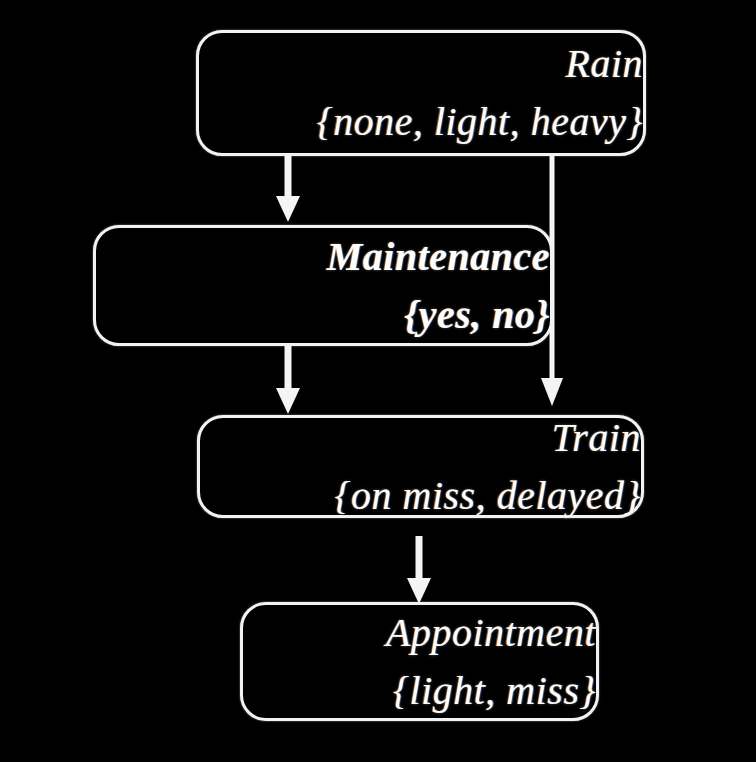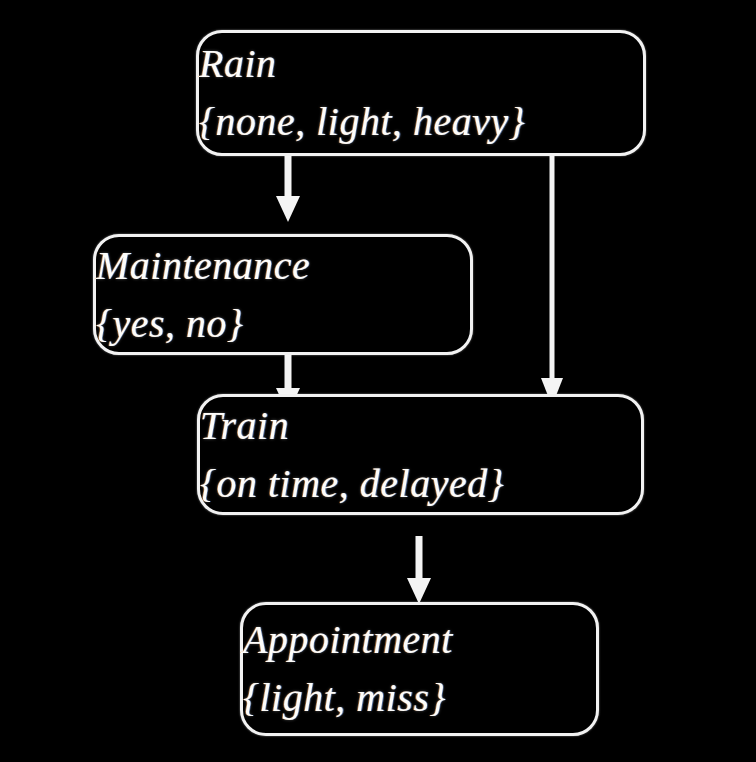--- a/index.html
+++ b/index.html
@@ -22,44 +22,44 @@
 
   
   .node {
     position: absolute;
     box-sizing: border-box;
     background: #000000;
     border: 3px solid #f2f2f2;
     border-radius: 26px;
     display: flex;
     flex-direction: column;
-    align-items: flex-start;
+    align-items: flex-end;
     justify-content: center;
     box-shadow: 0 0 2px rgba(255,255,255,0.55);
     z-index: 2;
   }
   .node .name,
   .node .states {
     font-style: italic;
     color: #fdfdfb;
     text-align: center;
     white-space: nowrap;
     line-height: 1.04;
     text-shadow:
       -0.8px 0 0 rgba(255,170,90,0.55),
        0.8px 0 0 rgba(120,170,255,0.50),
        0 0 3px rgba(255,255,255,0.35);
   }
   .node .name   { font-size: 40px; letter-spacing: 0.5px; }
   .node .states { font-size: 40px; letter-spacing: 0.5px; margin-top: 16px; }
 
   #node-rain        { left: 196px; top: 30px;  width: 450px; height: 126px; }
-  #node-maintenance { left: 93px;  top: 234px; width: 380px; height: 121px; }
-  #node-train       { left: 197px; top: 394px; width: 447px; height: 121px; }
-  #node-appointment { left: 240px; top: 602px; width: 359px; height: 134px; }
+  #node-maintenance { left: 93px;  top: 225px; width: 460px; height: 121px; font-weight: bold; }
+  #node-train       { left: 197px; top: 415px; width: 447px; height: 103px; }
+  #node-appointment { left: 240px; top: 602px; width: 359px; height: 119px; }
 
   
   .edge {
     position: absolute;
     z-index: 1;
     overflow: visible;
   }
   .edge .shaft {
     stroke: #f4f4f4;
     stroke-linecap: butt;
@@ -98,21 +98,21 @@
     <div class="states">{none, light, heavy}</div>
   </div>
 
   <div class="node" id="node-maintenance">
     <div class="name">Maintenance</div>
     <div class="states">{yes, no}</div>
   </div>
 
   <div class="node" id="node-train">
     <div class="name">Train</div>
-    <div class="states">{on time, delayed}</div>
+    <div class="states">{on miss, delayed}</div>
   </div>
 
   <div class="node" id="node-appointment">
     <div class="name">Appointment</div>
     <div class="states">{light, miss}</div>
   </div>
 
 </div>
 
 </body></html>

